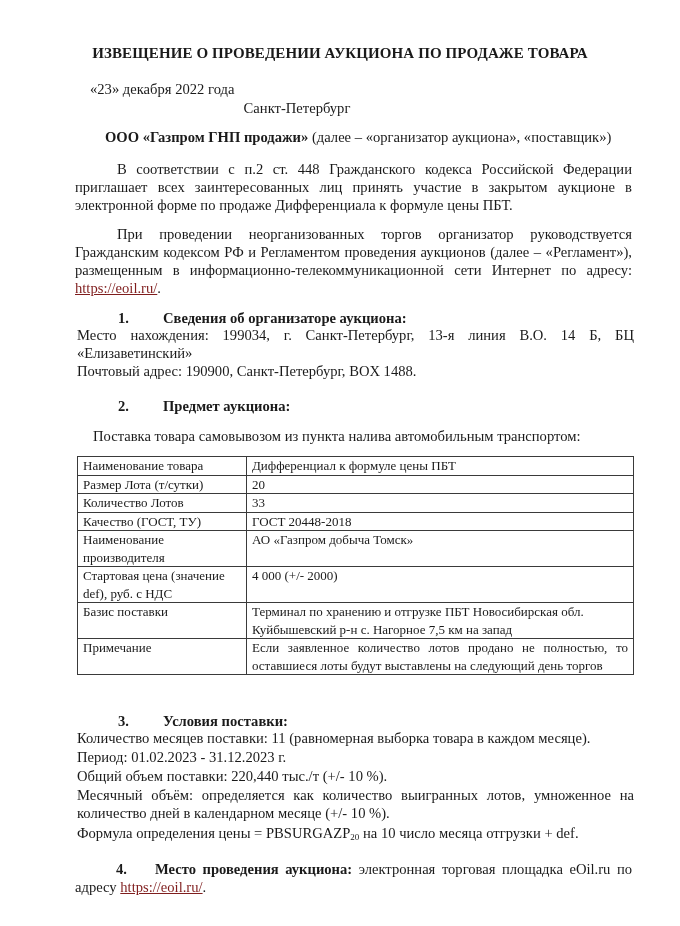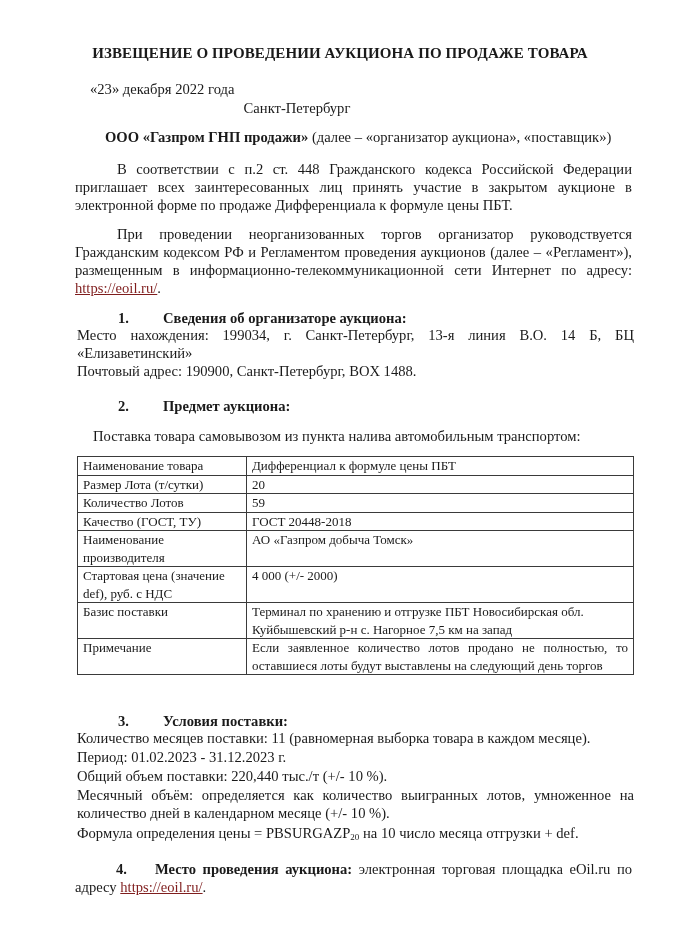--- a/index.html
+++ b/index.html
@@ -69,21 +69,21 @@
     <tr>
       <td class="k">Наименование товара</td>
       <td class="v">Дифференциал к формуле цены ПБТ</td>
     </tr>
     <tr>
       <td class="k">Размер Лота (т/сутки)</td>
       <td class="v">20</td>
     </tr>
     <tr>
       <td class="k">Количество Лотов</td>
-      <td class="v">59</td>
+      <td class="v">33</td>
     </tr>
     <tr>
       <td class="k">Качество (ГОСТ, ТУ)</td>
       <td class="v">ГОСТ 20448-2018</td>
     </tr>
     <tr>
       <td class="k">Наименование производителя</td>
       <td class="v">АО «Газпром добыча Томск»</td>
     </tr>
     <tr>

